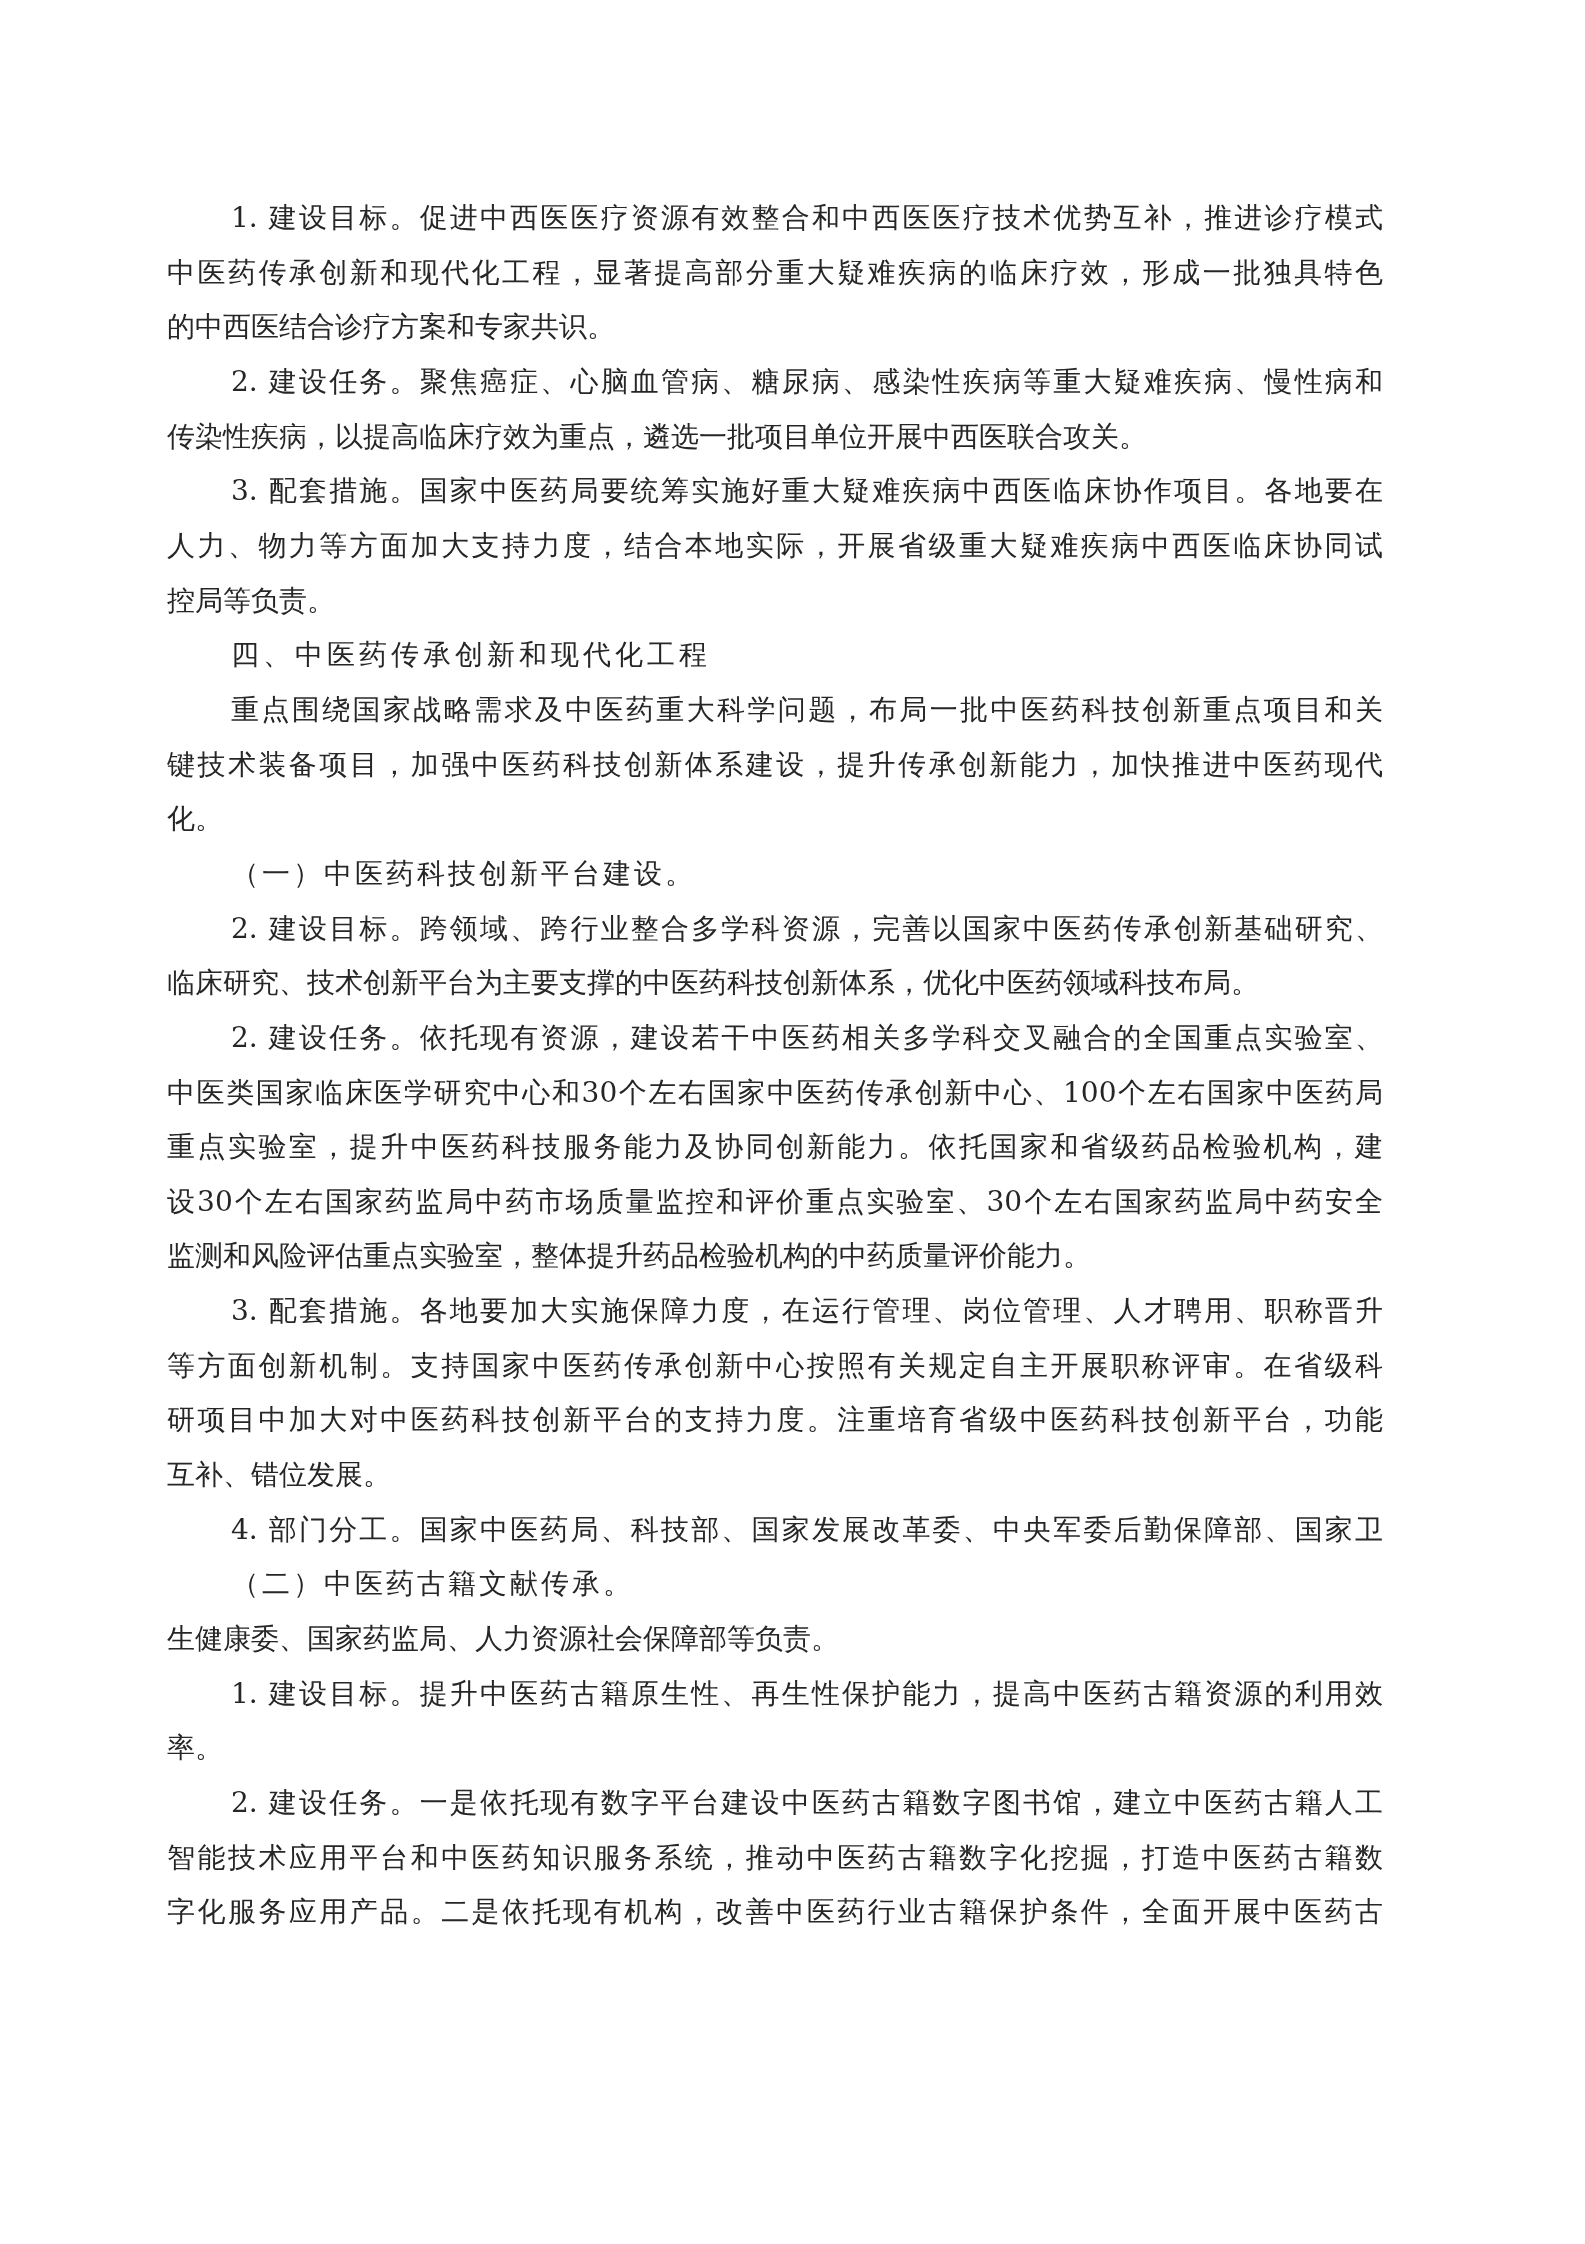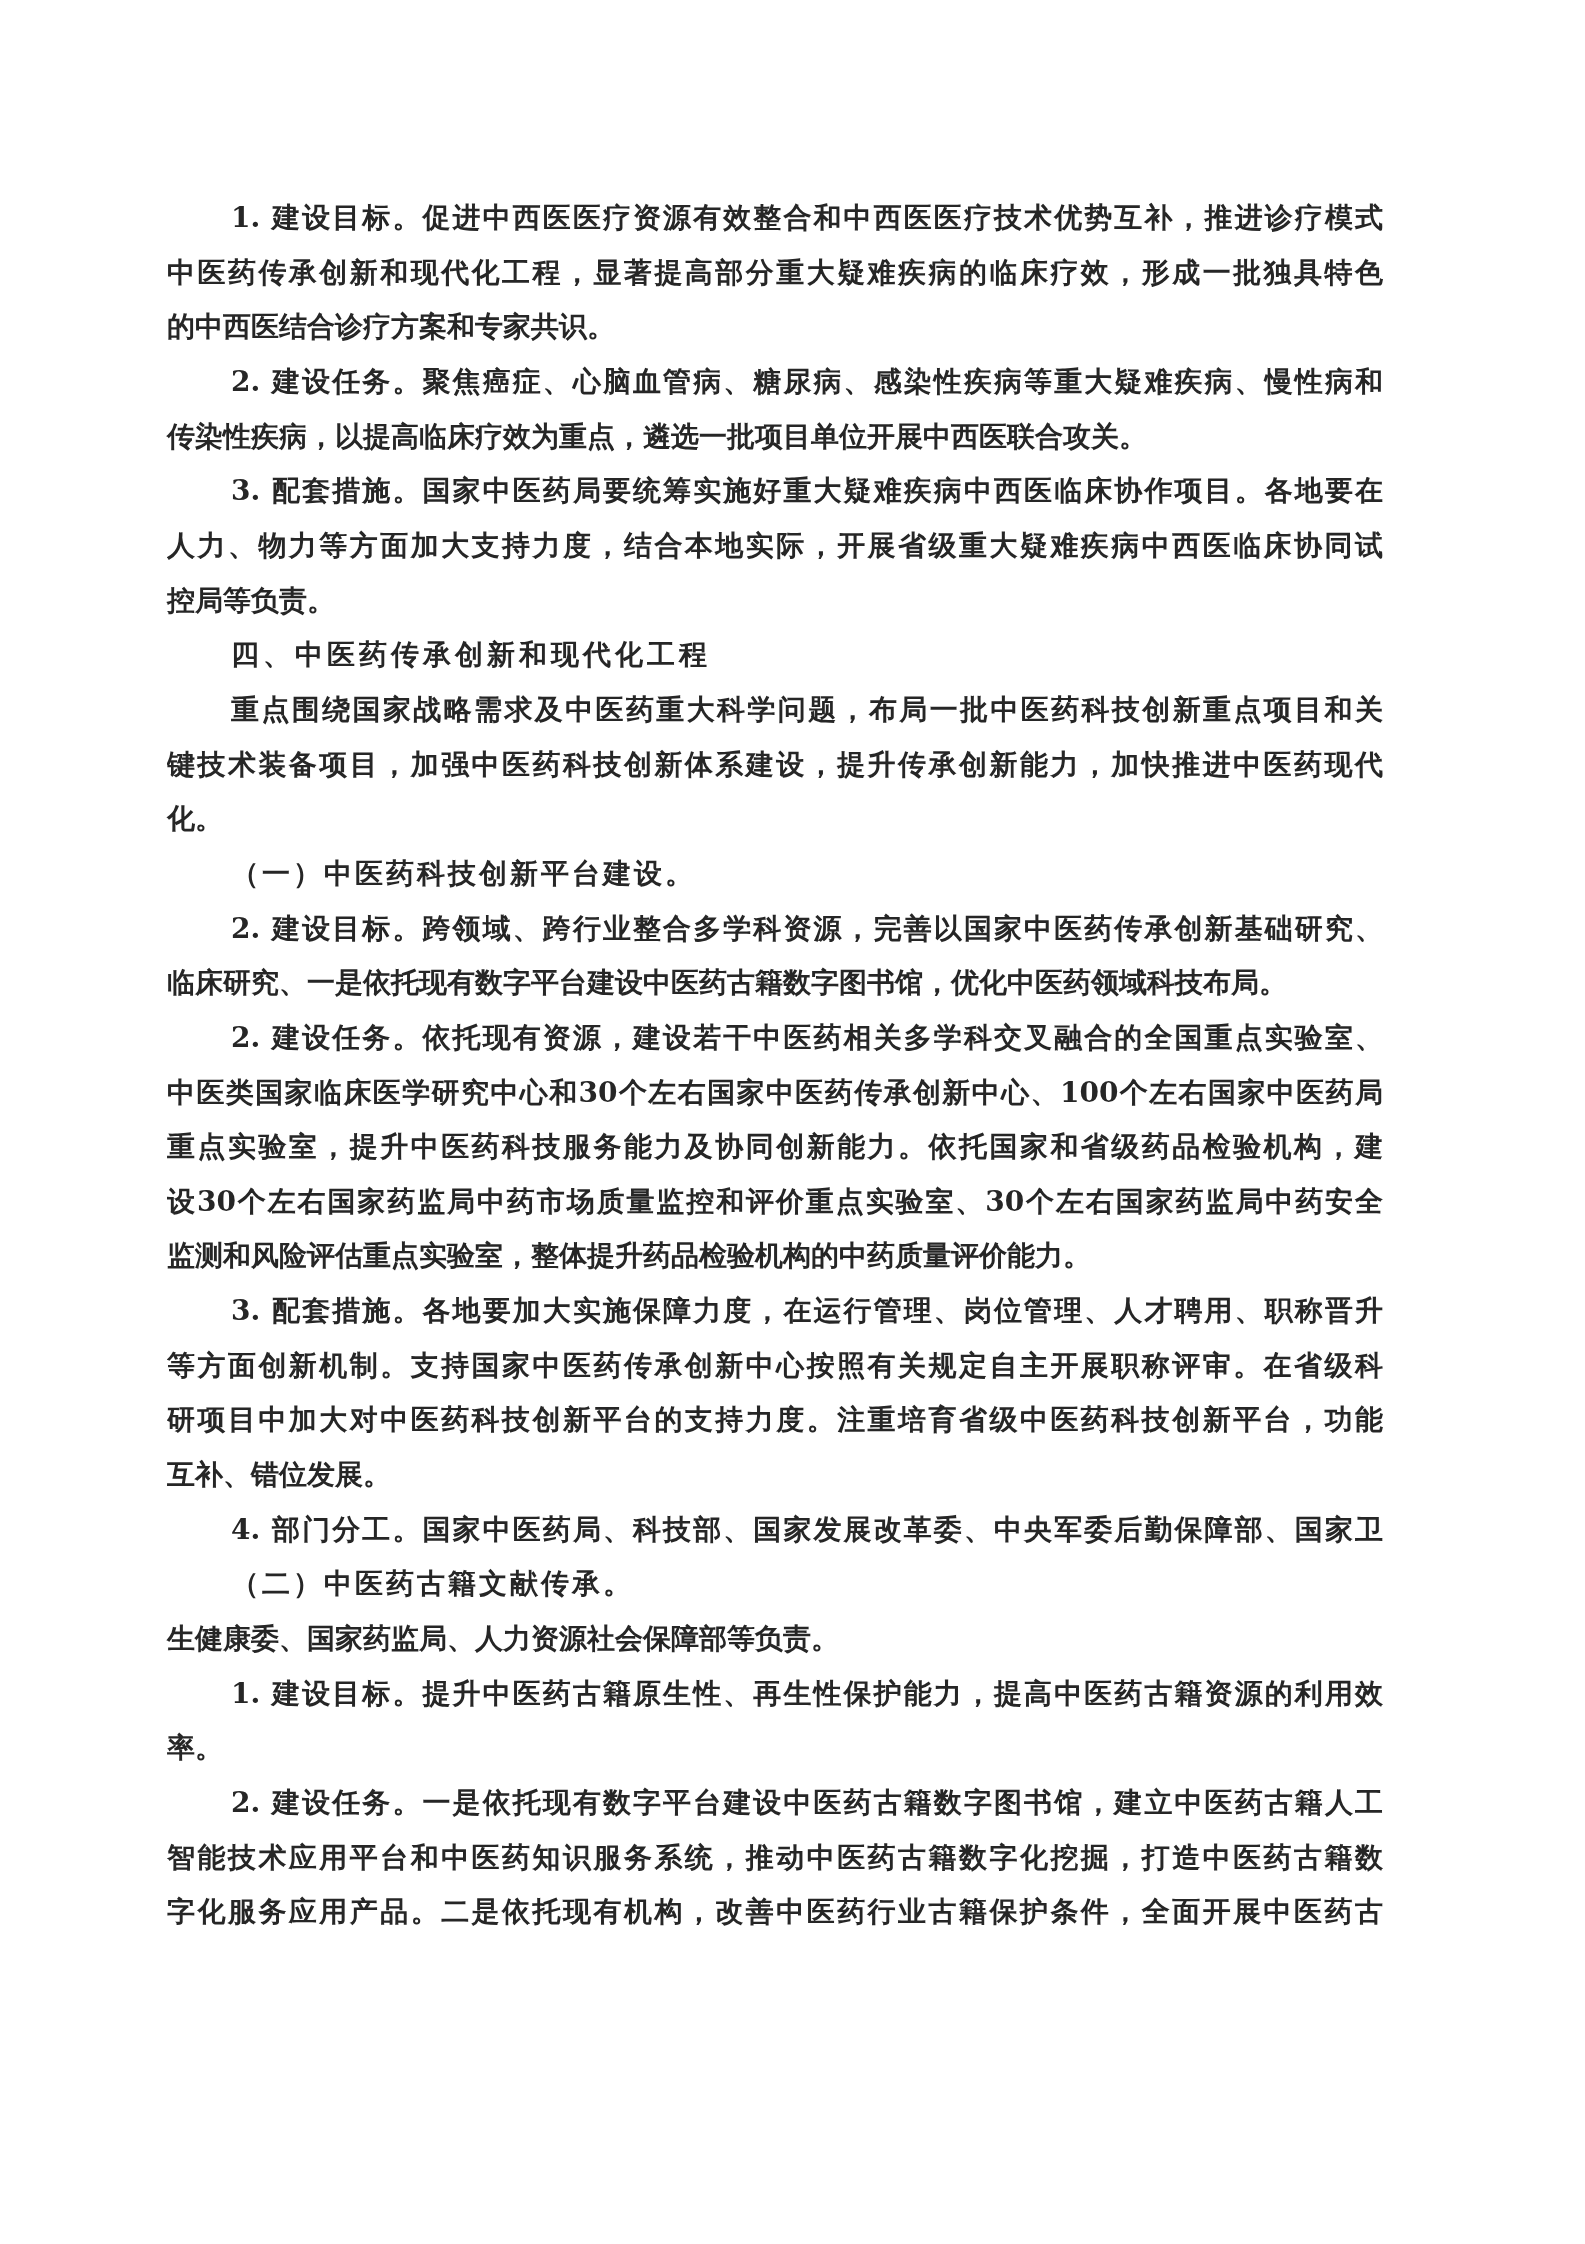--- a/index.html
+++ b/index.html
@@ -2,21 +2,21 @@
 <html><head>
 <meta charset="utf-8">
 <style>
   html, body { margin: 0; padding: 0; background: #ffffff; }
   body { width: 1585px; height: 2244px; position: relative; overflow: hidden; }
   .page {
     position: absolute; left: 167px; top: 191px; width: 1216px;
     font-family: "DejaVu Serif", "Liberation Serif", serif;
     font-size: 28px; color: #262626; line-height: 54.67px;
   }
-  .line { display: block; height: 54.67px; white-space: nowrap; overflow: visible; font-weight: bold; }
+  .line { display: block; height: 54.67px; white-space: nowrap; overflow: visible; }
   .line.full { text-align: justify; text-align-last: justify; white-space: normal; overflow: hidden; }
   .line.indent { padding-left: 64px; }
   .line.heading-sub { padding-left: 64px; font-family: "DejaVu Sans", "Liberation Sans", sans-serif; letter-spacing: 3px; }
   .line.heading-main { padding-left: 64px; letter-spacing: 4px; }
 </style>
 </head>
 <body>
 
 <div class="page">
   <div class="line full indent">1. 建设目标。促进中西医医疗资源有效整合和中西医医疗技术优势互补，推进诊疗模式</div>
@@ -26,21 +26,21 @@
   <div class="line">传染性疾病，以提高临床疗效为重点，遴选一批项目单位开展中西医联合攻关。</div>
   <div class="line full indent">3. 配套措施。国家中医药局要统筹实施好重大疑难疾病中西医临床协作项目。各地要在</div>
   <div class="line full">人力、物力等方面加大支持力度，结合本地实际，开展省级重大疑难疾病中西医临床协同试</div>
   <div class="line">控局等负责。</div>
   <div class="line heading-main">四、中医药传承创新和现代化工程</div>
   <div class="line full indent">重点围绕国家战略需求及中医药重大科学问题，布局一批中医药科技创新重点项目和关</div>
   <div class="line full">键技术装备项目，加强中医药科技创新体系建设，提升传承创新能力，加快推进中医药现代</div>
   <div class="line">化。</div>
   <div class="line heading-sub">（一）中医药科技创新平台建设。</div>
   <div class="line full indent">2. 建设目标。跨领域、跨行业整合多学科资源，完善以国家中医药传承创新基础研究、</div>
-  <div class="line">临床研究、一是依托现有数字平台建设中医药古籍数字图书馆，优化中医药领域科技布局。</div>
+  <div class="line">临床研究、技术创新平台为主要支撑的中医药科技创新体系，优化中医药领域科技布局。</div>
   <div class="line full indent">2. 建设任务。依托现有资源，建设若干中医药相关多学科交叉融合的全国重点实验室、</div>
   <div class="line full">中医类国家临床医学研究中心和30个左右国家中医药传承创新中心、100个左右国家中医药局</div>
   <div class="line full">重点实验室，提升中医药科技服务能力及协同创新能力。依托国家和省级药品检验机构，建</div>
   <div class="line full">设30个左右国家药监局中药市场质量监控和评价重点实验室、30个左右国家药监局中药安全</div>
   <div class="line">监测和风险评估重点实验室，整体提升药品检验机构的中药质量评价能力。</div>
   <div class="line full indent">3. 配套措施。各地要加大实施保障力度，在运行管理、岗位管理、人才聘用、职称晋升</div>
   <div class="line full">等方面创新机制。支持国家中医药传承创新中心按照有关规定自主开展职称评审。在省级科</div>
   <div class="line full">研项目中加大对中医药科技创新平台的支持力度。注重培育省级中医药科技创新平台，功能</div>
   <div class="line">互补、错位发展。</div>
   <div class="line full indent">4. 部门分工。国家中医药局、科技部、国家发展改革委、中央军委后勤保障部、国家卫</div>

